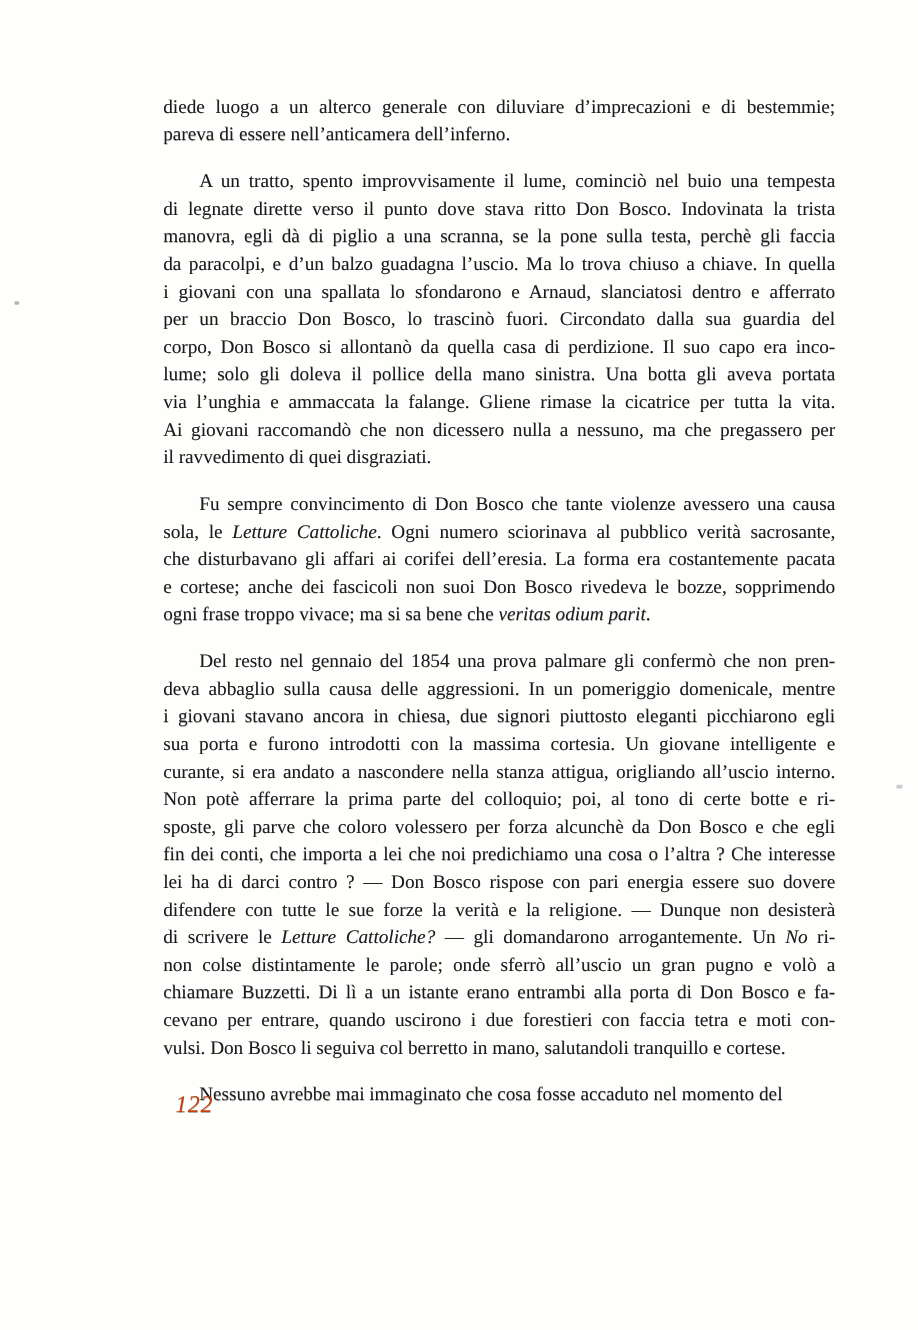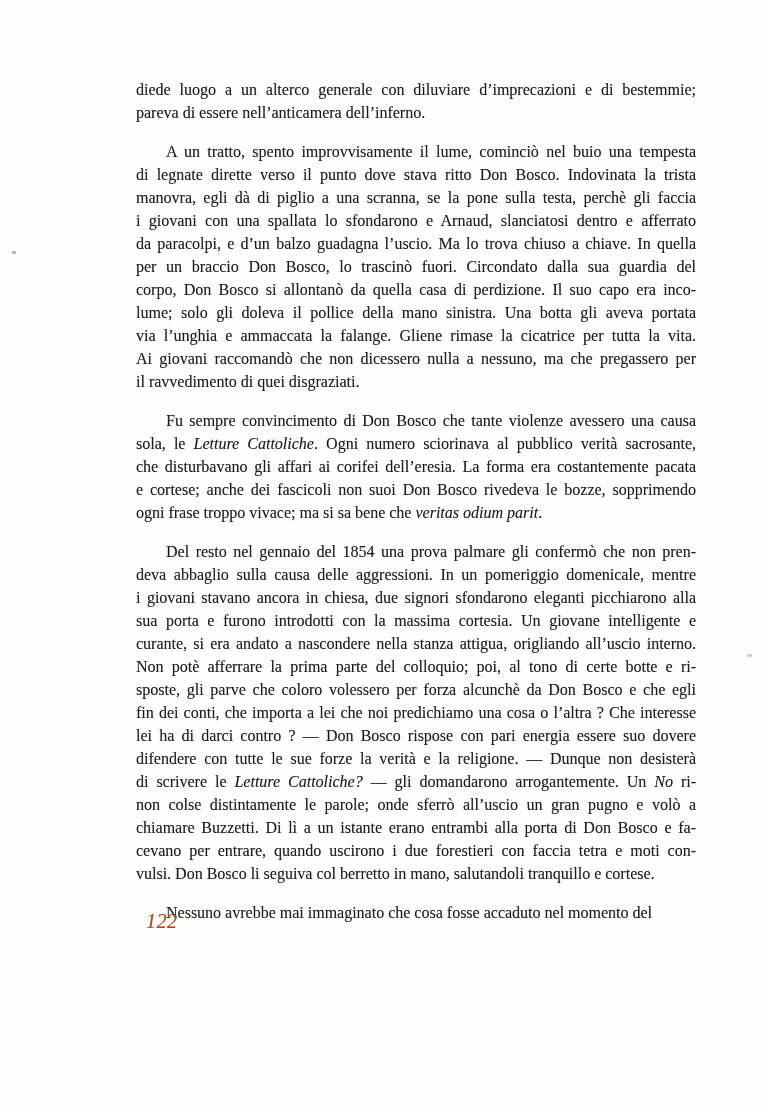--- a/index.html
+++ b/index.html
@@ -56,40 +56,40 @@
 <div class="page">
   <div class="text-block" id="text-block">
       <div class="para">
         <div class="line" style="">diede luogo a un alterco generale con diluviare d’imprecazioni e di bestemmie;</div>
         <div class="line last" style="">pareva di essere nell’anticamera dell’inferno.</div>
       </div>
       <div class="para">
         <div class="line indent" style="">A un tratto, spento improvvisamente il lume, cominciò nel buio una tempesta</div>
         <div class="line" style="">di legnate dirette verso il punto dove stava ritto Don Bosco. Indovinata la trista</div>
         <div class="line" style="">manovra, egli dà di piglio a una scranna, se la pone sulla testa, perchè gli faccia</div>
+        <div class="line" style="">da paracolpi, e d’un balzo guadagna l’uscio. Ma lo trova chiuso a chiave. In quella</div>
         <div class="line" style="">i giovani con una spallata lo sfondarono e Arnaud, slanciatosi dentro e afferrato</div>
-        <div class="line" style="">da paracolpi, e d’un balzo guadagna l’uscio. Ma lo trova chiuso a chiave. In quella</div>
         <div class="line" style="">per un braccio Don Bosco, lo trascinò fuori. Circondato dalla sua guardia del</div>
         <div class="line" style="">corpo, Don Bosco si allontanò da quella casa di perdizione. Il suo capo era inco-</div>
         <div class="line" style="">lume; solo gli doleva il pollice della mano sinistra. Una botta gli aveva portata</div>
         <div class="line" style="">via l’unghia e ammaccata la falange. Gliene rimase la cicatrice per tutta la vita.</div>
         <div class="line" style="">Ai giovani raccomandò che non dicessero nulla a nessuno, ma che pregassero per</div>
         <div class="line last" style="">il ravvedimento di quei disgraziati.</div>
       </div>
       <div class="para">
         <div class="line indent" style="">Fu sempre convincimento di Don Bosco che tante violenze avessero una causa</div>
         <div class="line" style=""><span>sola, le </span><span class="it">Letture Cattoliche</span><span>. Ogni numero sciorinava al pubblico verità sacrosante,</span></div>
         <div class="line" style="">che disturbavano gli affari ai corifei dell’eresia. La forma era costantemente pacata</div>
         <div class="line" style="">e cortese; anche dei fascicoli non suoi Don Bosco rivedeva le bozze, sopprimendo</div>
         <div class="line last" style=""><span>ogni frase troppo vivace; ma si sa bene che </span><span class="it">veritas odium parit</span><span>.</span></div>
       </div>
       <div class="para">
         <div class="line indent" style="">Del resto nel gennaio del 1854 una prova palmare gli confermò che non pren-</div>
         <div class="line" style="">deva abbaglio sulla causa delle aggressioni. In un pomeriggio domenicale, mentre</div>
-        <div class="line" style="">i giovani stavano ancora in chiesa, due signori sfondarono eleganti picchiarono alla</div>
+        <div class="line" style="">i giovani stavano ancora in chiesa, due signori piuttosto eleganti picchiarono egli</div>
         <div class="line" style="">sua porta e furono introdotti con la massima cortesia. Un giovane intelligente e</div>
         <div class="line" style="">curante, si era andato a nascondere nella stanza attigua, origliando all’uscio interno.</div>
         <div class="line" style="">Non potè afferrare la prima parte del colloquio; poi, al tono di certe botte e ri-</div>
         <div class="line" style="">sposte, gli parve che coloro volessero per forza alcunchè da Don Bosco e che egli</div>
         <div class="line" style="">fin dei conti, che importa a lei che noi predichiamo una cosa o l’altra ? Che interesse</div>
         <div class="line" style="">lei ha di darci contro ? — Don Bosco rispose con pari energia essere suo dovere</div>
         <div class="line" style="">difendere con tutte le sue forze la verità e la religione. — Dunque non desisterà</div>
         <div class="line" style=""><span>di scrivere le </span><span class="it">Letture Cattoliche?</span><span> — gli domandarono arrogantemente. Un </span><span class="it">No</span><span> ri-</span></div>
         <div class="line" style="">non colse distintamente le parole; onde sferrò all’uscio un gran pugno e volò a</div>
         <div class="line" style="">chiamare Buzzetti. Di lì a un istante erano entrambi alla porta di Don Bosco e fa-</div>

